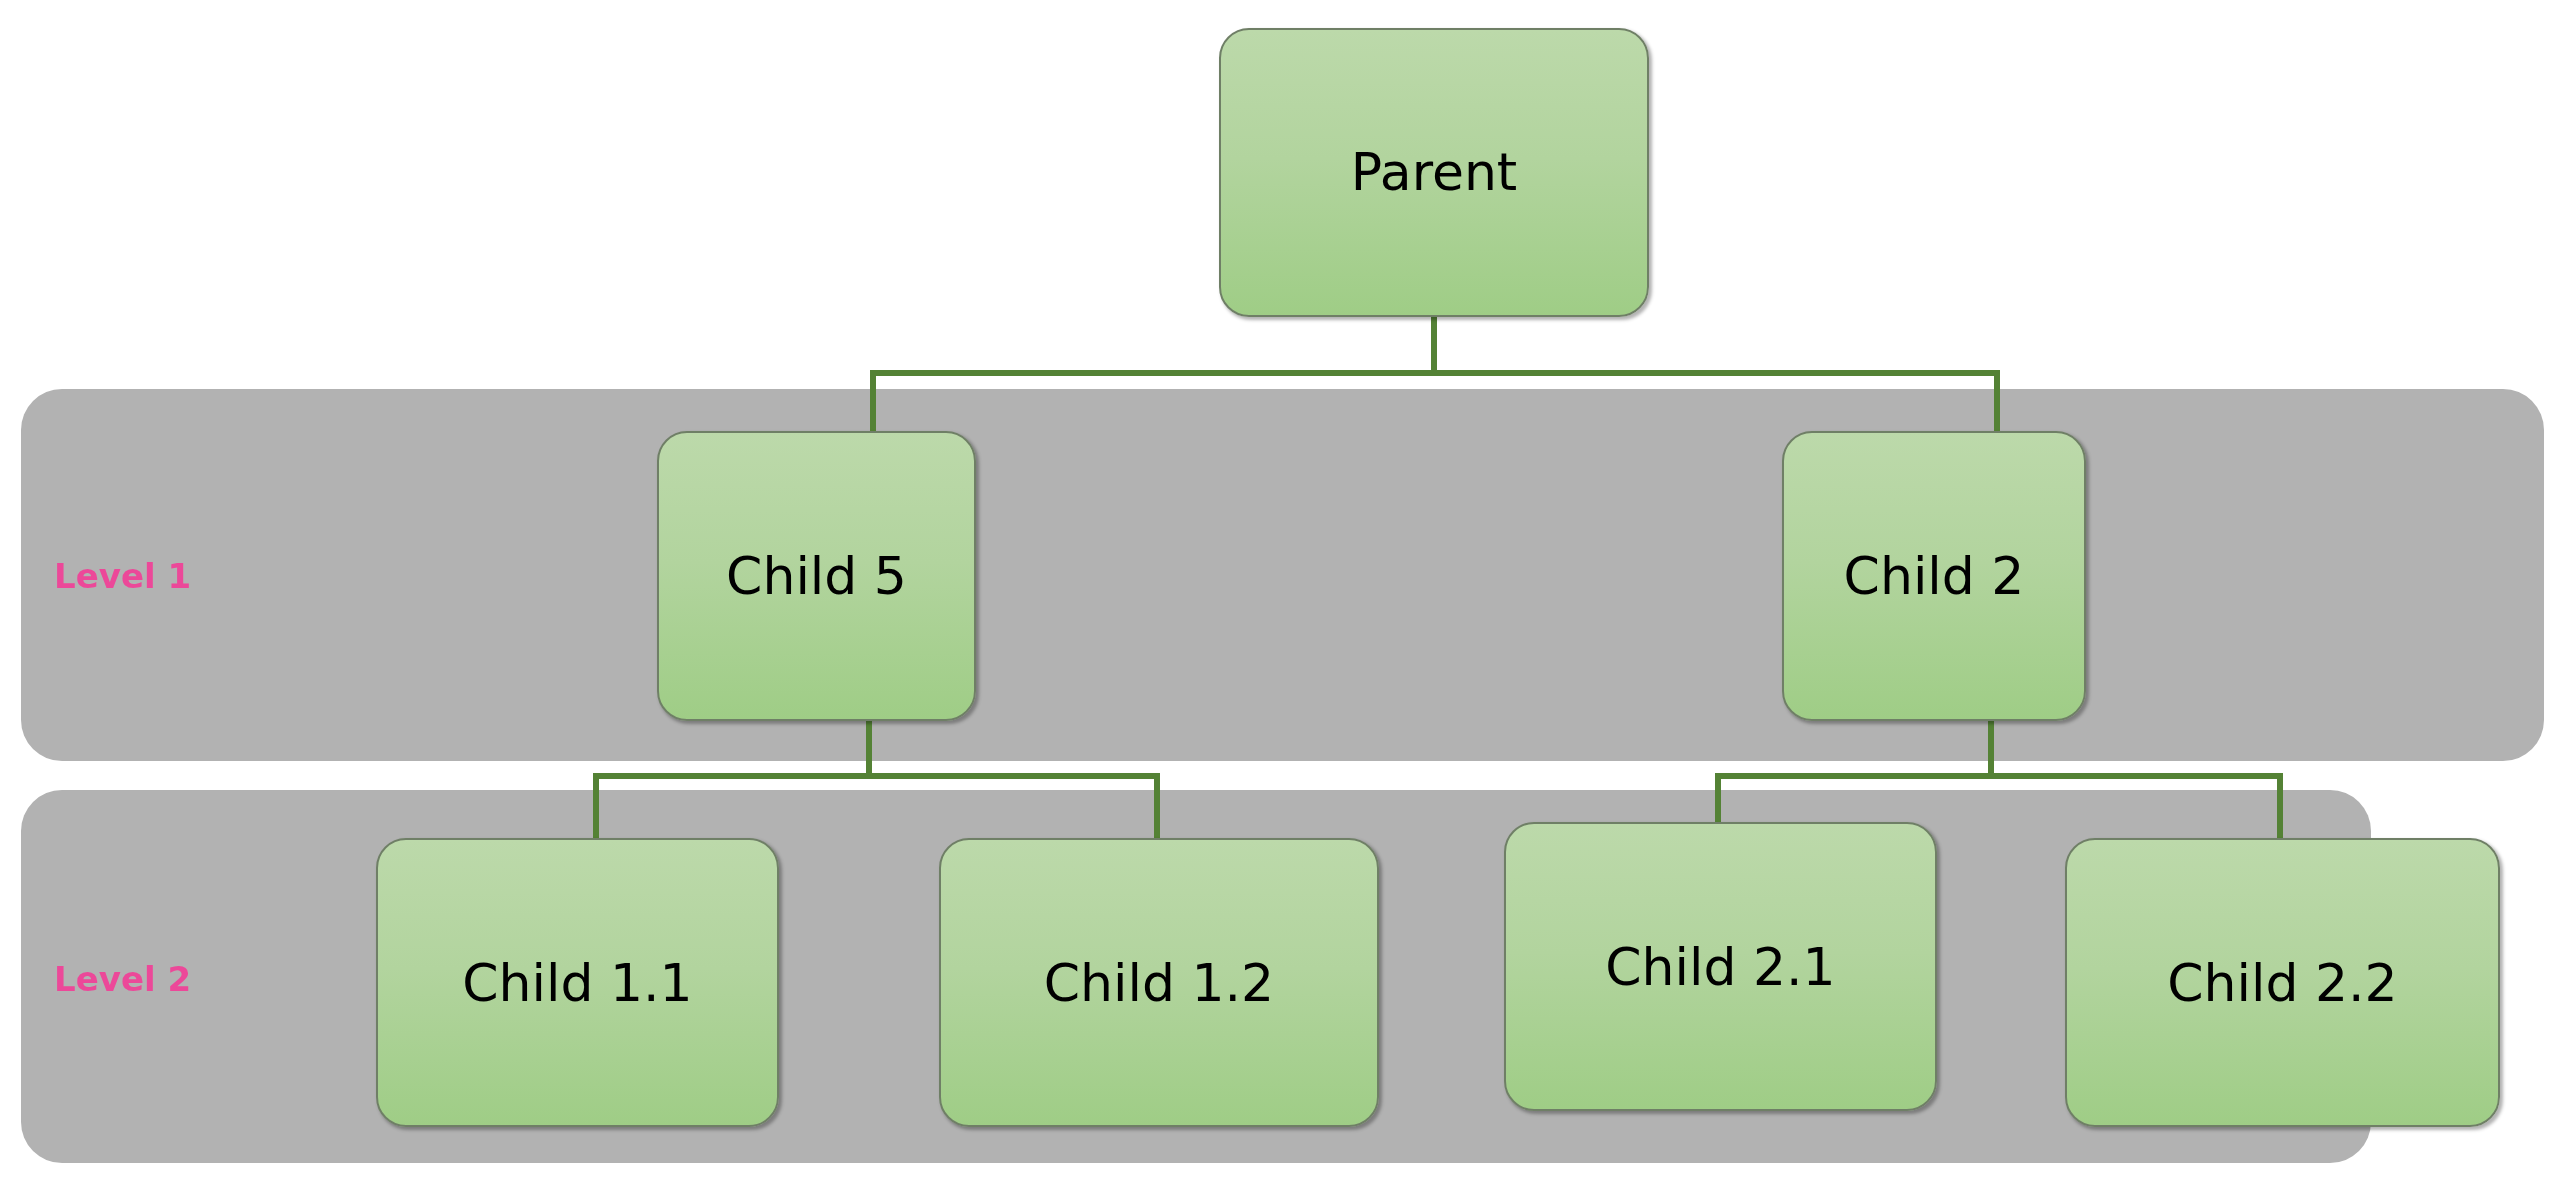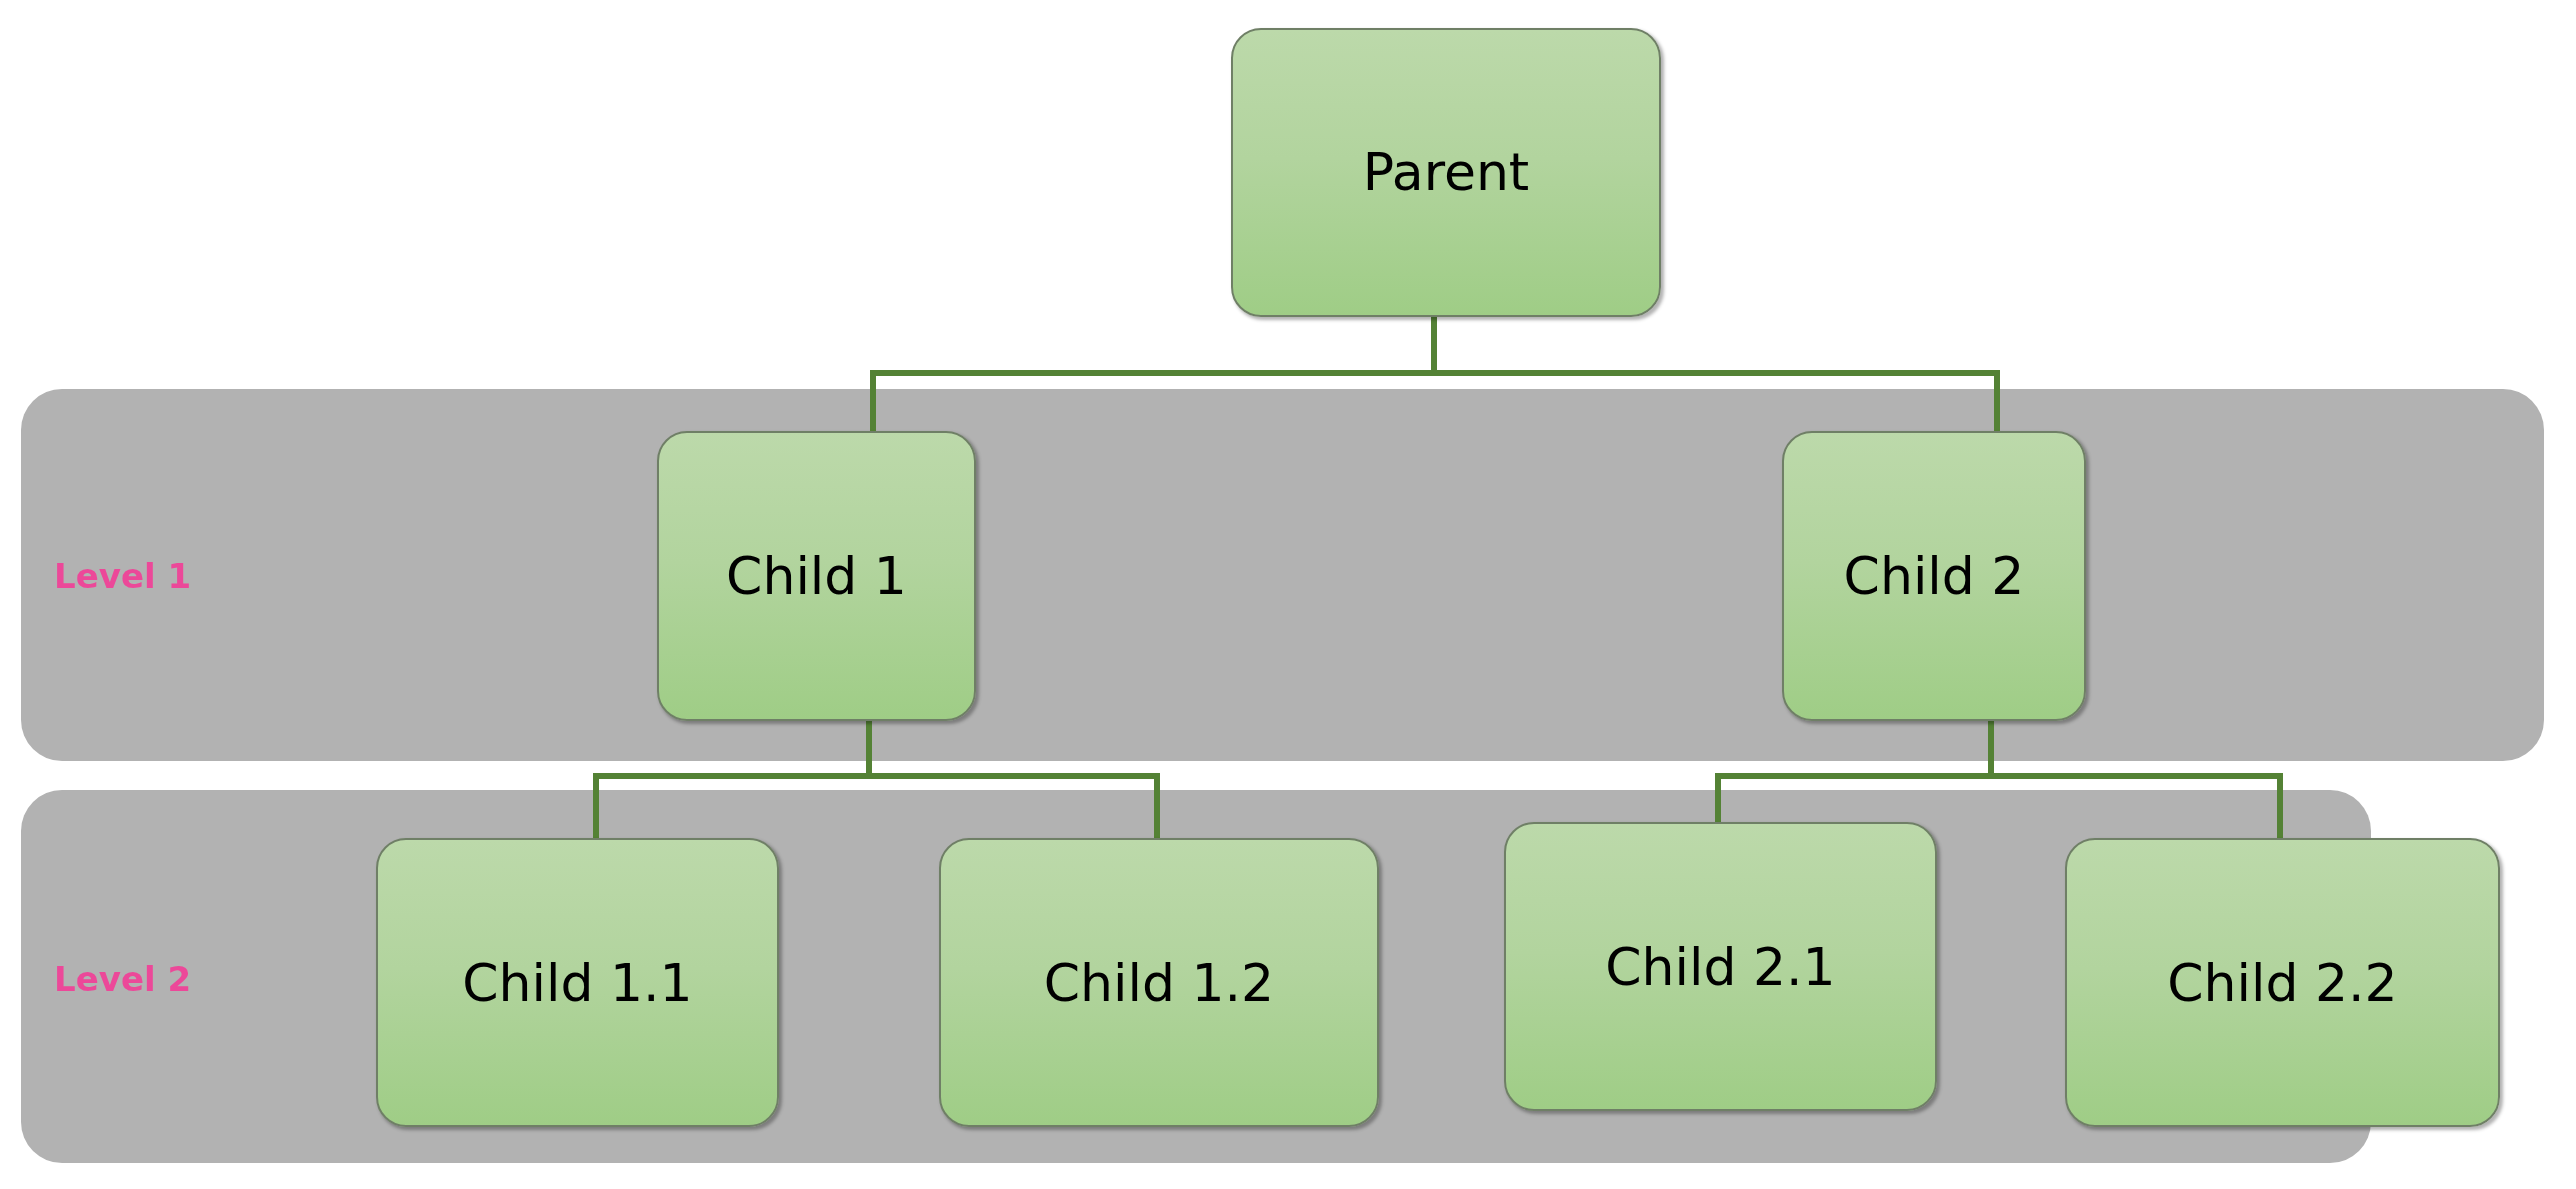--- a/index.html
+++ b/index.html
@@ -79,26 +79,26 @@
   <div class="conn conn-v" style="left:1154px; top:773px; height:65px;"></div>
 
   <div class="conn conn-v" style="left:1988px; top:717px; height:62px;"></div>
   <div class="conn conn-h" style="left:1715px; top:773px; width:568px;"></div>
   <div class="conn conn-v" style="left:1715px; top:773px; height:65px;"></div>
   <div class="conn conn-v" style="left:2277px; top:773px; height:65px;"></div>
 
   <div class="level-band-label" style="left:54px; top:559px;">Level 1</div>
   <div class="level-band-label" style="left:54px; top:962px;">Level 2</div>
 
-  <div class="node" style="left:1219px; top:27.5px; width:430px; height:289px;margin-left:12px;">
+  <div class="node" style="left:1219px; top:27.5px; width:430px; height:289px;">
     <span class="node-label">Parent</span>
   </div>
 
   <div class="node" style="left:657px; top:431px; width:319px; height:290px;">
-    <span class="node-label">Child 1</span>
+    <span class="node-label">Child 5</span>
   </div>
   <div class="node" style="left:1782px; top:431px; width:304px; height:290px;">
     <span class="node-label">Child 2</span>
   </div>
 
   <div class="node" style="left:376px; top:838px; width:403px; height:289px;">
     <span class="node-label">Child 1.1</span>
   </div>
   <div class="node" style="left:939px; top:838px; width:440px; height:289px;">
     <span class="node-label">Child 1.2</span>

